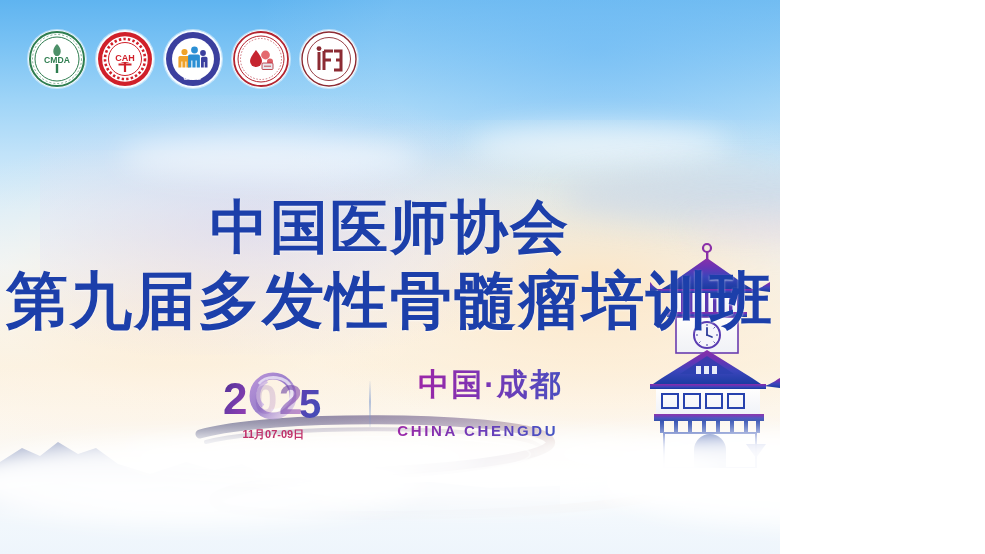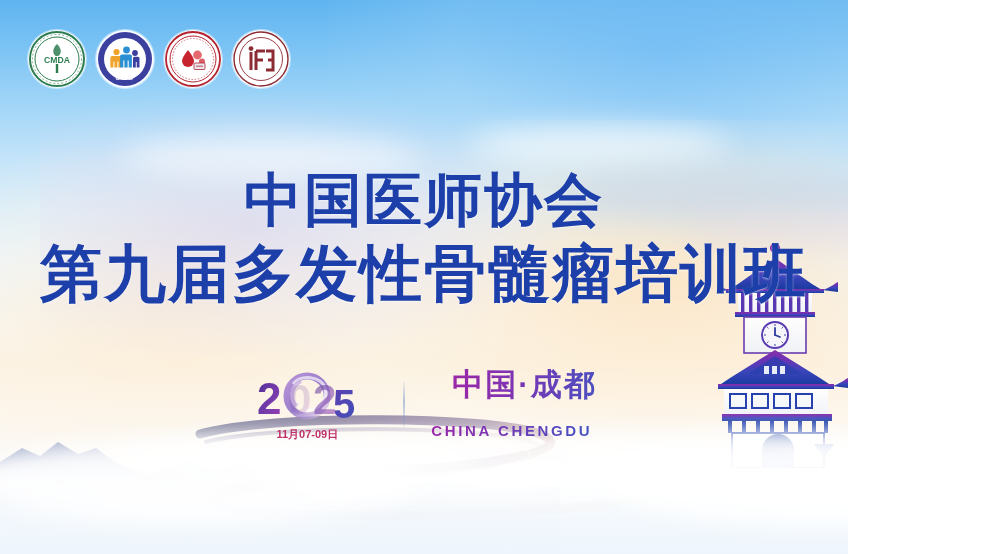--- a/index.html
+++ b/index.html
@@ -6,21 +6,21 @@
     margin: 0;
     padding: 0;
     background: #ffffff;
   }
   body {
     font-family: "Liberation Sans", sans-serif;
   }
 
   #poster {
     position: relative;
-    width: 848px;
+    width: 780px;
     height: 554px;
     overflow: hidden;
     background: linear-gradient(180deg,
         #5fb4f0 0%,
         #79c2f4 8%,
         #9ed4f7 18%,
         #c2e3f9 28%,
         #dceffb 38%,
         #eef6fb 48%,
         #f7f5ee 58%,
@@ -168,20 +168,21 @@
     text-align: center;
     pointer-events: none;
   }
   .title-line {
     font-family: "Liberation Sans", "DejaVu Sans", sans-serif;
     font-weight: bold;
     color: #1c3faa;
     letter-spacing: 2px;
     line-height: 1.12;
     text-shadow: 0 1px 2px rgba(255,255,255,0.6);
+    margin-top: 27px;
   }
   .title-line-1 { font-size: 58px; }
   .title-line-2 { font-size: 62px; margin-top: 6px; }
 
   
   .footer-block {
     position: absolute;
     left: 0; right: 0; top: 368px;
     display: flex;
     justify-content: center;
@@ -400,20 +401,33 @@
         <circle cx="29" cy="29" r="22" fill="none" stroke="#2e7d4f" stroke-width="1"></circle>
         <circle cx="29" cy="29" r="24.5" fill="none" stroke="#2e7d4f" stroke-width="0.6" stroke-dasharray="2 2"></circle>
         <path d="M29,14 C24,19 24,24 29,27 C34,24 34,19 29,14 Z" fill="#2e7d4f" opacity="0.85"></path>
         <rect x="27.8" y="26" width="2.4" height="17" fill="#2e7d4f"></rect>
         <path d="M22,33 L36,33" stroke="#2e7d4f" stroke-width="2"></path>
         <rect x="15" y="26" width="28" height="8" fill="#ffffff"></rect>
         <text x="29" y="32.6" font-family="Liberation Sans, sans-serif" font-size="8.6" font-weight="bold" fill="#2e7d4f" text-anchor="middle">CMDA</text>
       </svg>
     </div>
 
+    <div class="org-logo">
+      <svg width="58" height="58" viewBox="0 0 58 58">
+        <circle cx="29" cy="29" r="27" fill="#d0202a"></circle>
+        <circle cx="29" cy="29" r="23.5" fill="#ffffff"></circle>
+        <circle cx="29" cy="29" r="23.5" fill="none" stroke="#d0202a" stroke-width="1.4"></circle>
+        <circle cx="29" cy="29" r="20" fill="none" stroke="#d0202a" stroke-width="2.6" stroke-dasharray="2.4 2.2"></circle>
+        <circle cx="29" cy="29" r="16.5" fill="#ffffff" stroke="#d0202a" stroke-width="1"></circle>
+        <path d="M29,30 L29,42 M22.5,34.5 L35.5,34.5" stroke="#d0202a" stroke-width="2.2"></path>
+        <path d="M22,29 C25,33 33,33 36,29" fill="none" stroke="#d0202a" stroke-width="2"></path>
+        <rect x="15" y="24" width="28" height="8" fill="#ffffff"></rect>
+        <text x="29" y="30.6" font-family="Liberation Sans, sans-serif" font-size="9" font-weight="bold" fill="#d0202a" text-anchor="middle">CAH</text>
+      </svg>
+    </div>
 
     <div class="org-logo">
       <svg width="58" height="58" viewBox="0 0 58 58">
         <circle cx="29" cy="29" r="27" fill="#3b3f9e"></circle>
         <circle cx="29" cy="29" r="21" fill="#ffffff"></circle>
         <circle cx="20.5" cy="22" r="3.1" fill="#f0a32a"></circle>
         <path d="M17.2,26 h6.6 a1.6,1.6 0 0 1 1.6,1.6 v10 h-3 v-6 h-1 v6 h-3 v-6 h-1 v6 h-3 v-10 a1.6,1.6 0 0 1 1.6,-1.6 z" fill="#f0a32a"></path>
         <circle cx="30.5" cy="20" r="3.4" fill="#2b8fd4"></circle>
         <path d="M26.8,24.4 h7.4 a1.7,1.7 0 0 1 1.7,1.7 v11.5 h-3.2 v-7 h-1.1 v7 h-3.2 v-7 h-1.1 v7 h-3.2 v-11.5 a1.7,1.7 0 0 1 1.7,-1.7 z" fill="#2b8fd4"></path>
         <circle cx="39" cy="23" r="2.9" fill="#3b3f9e"></circle>

